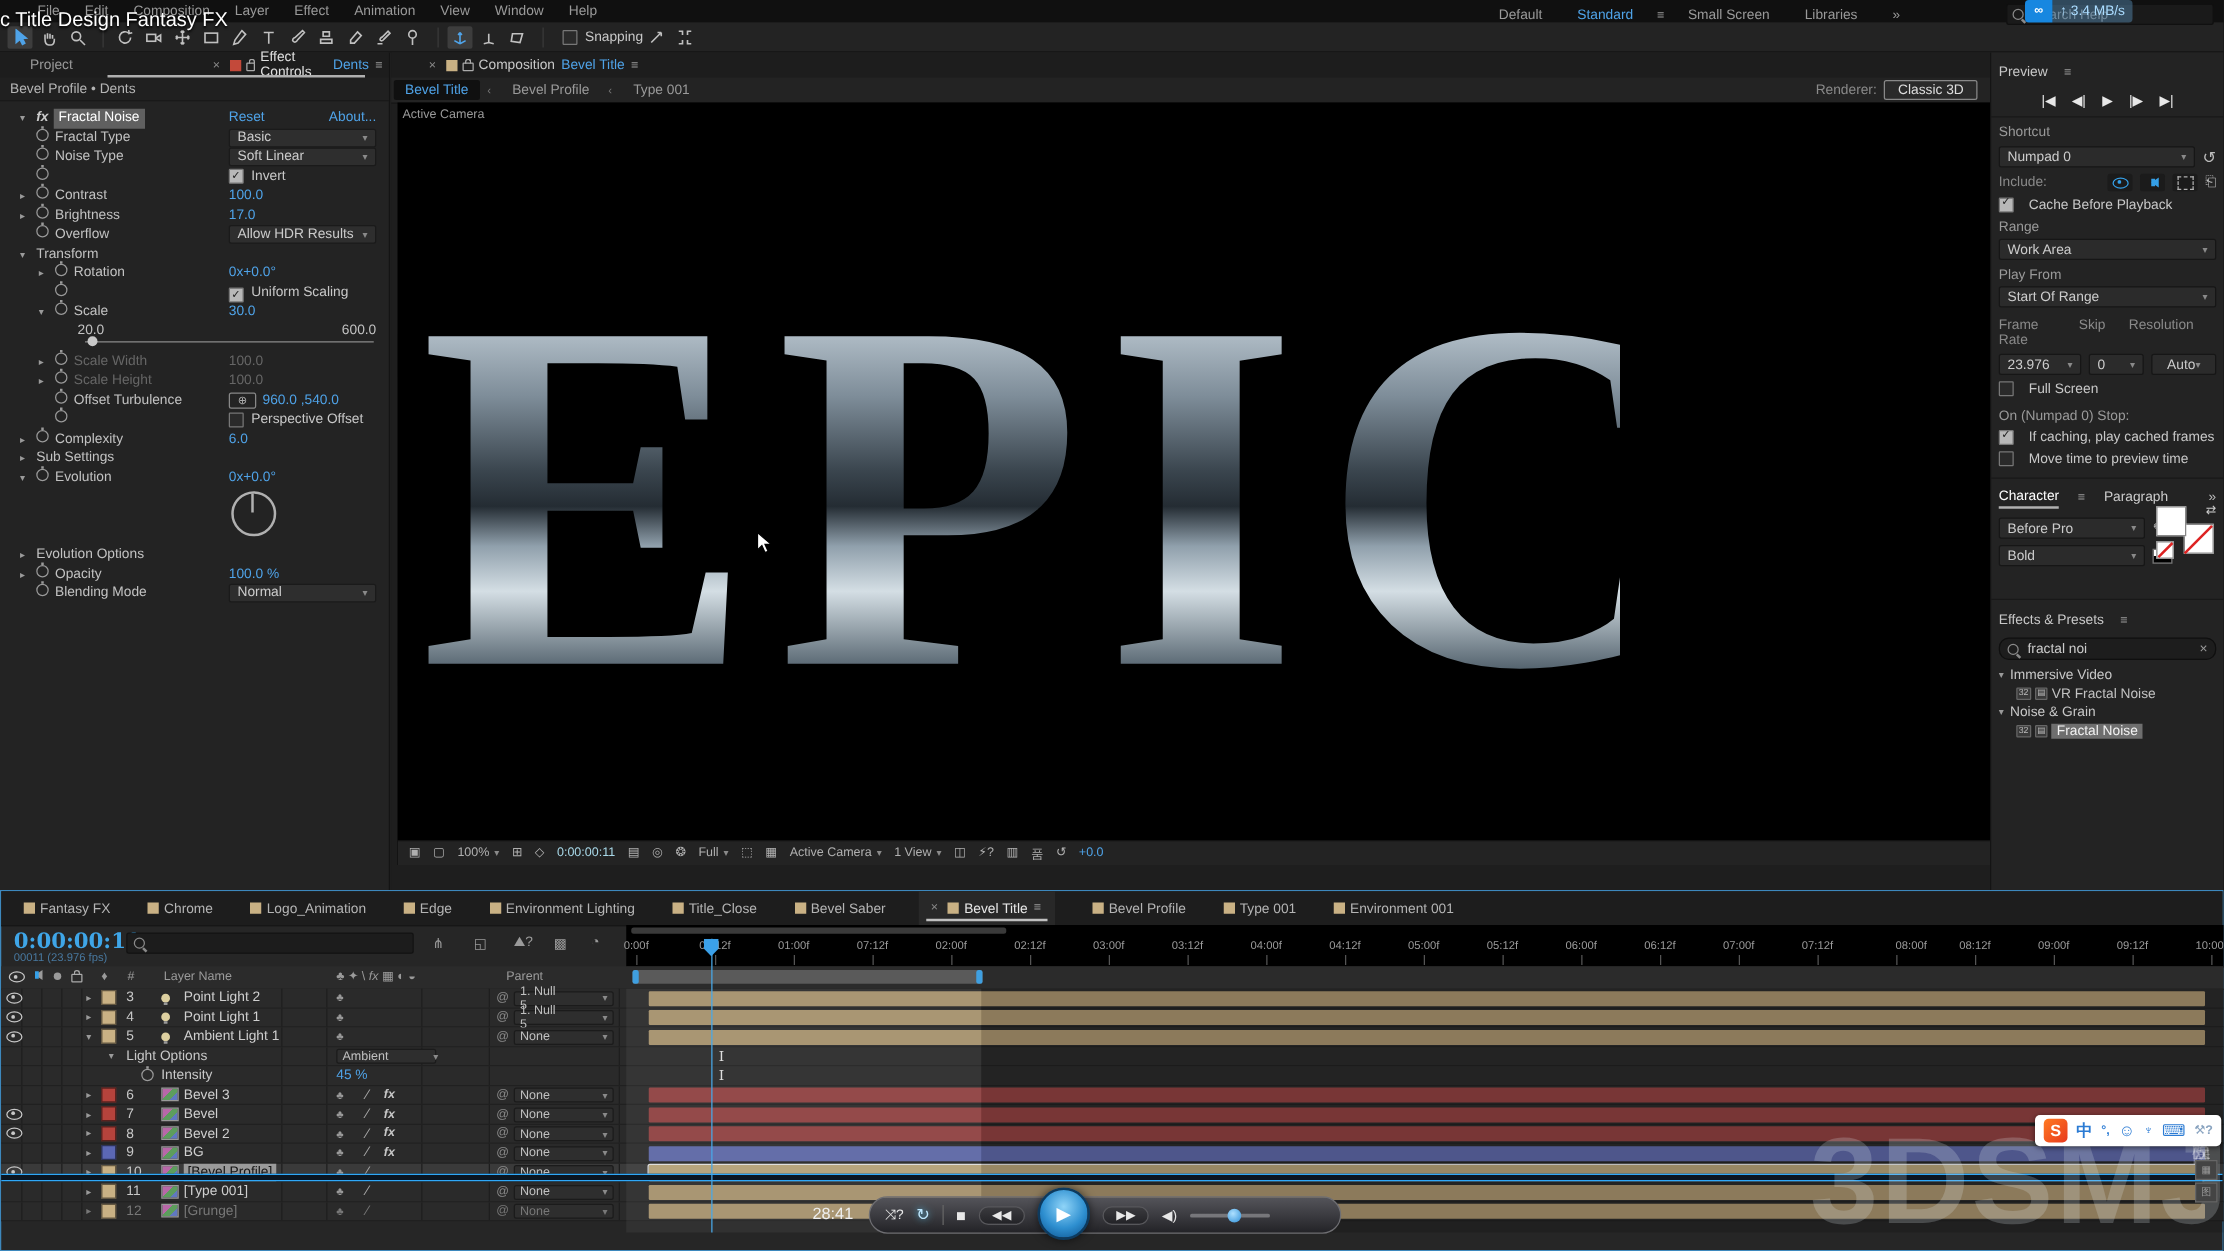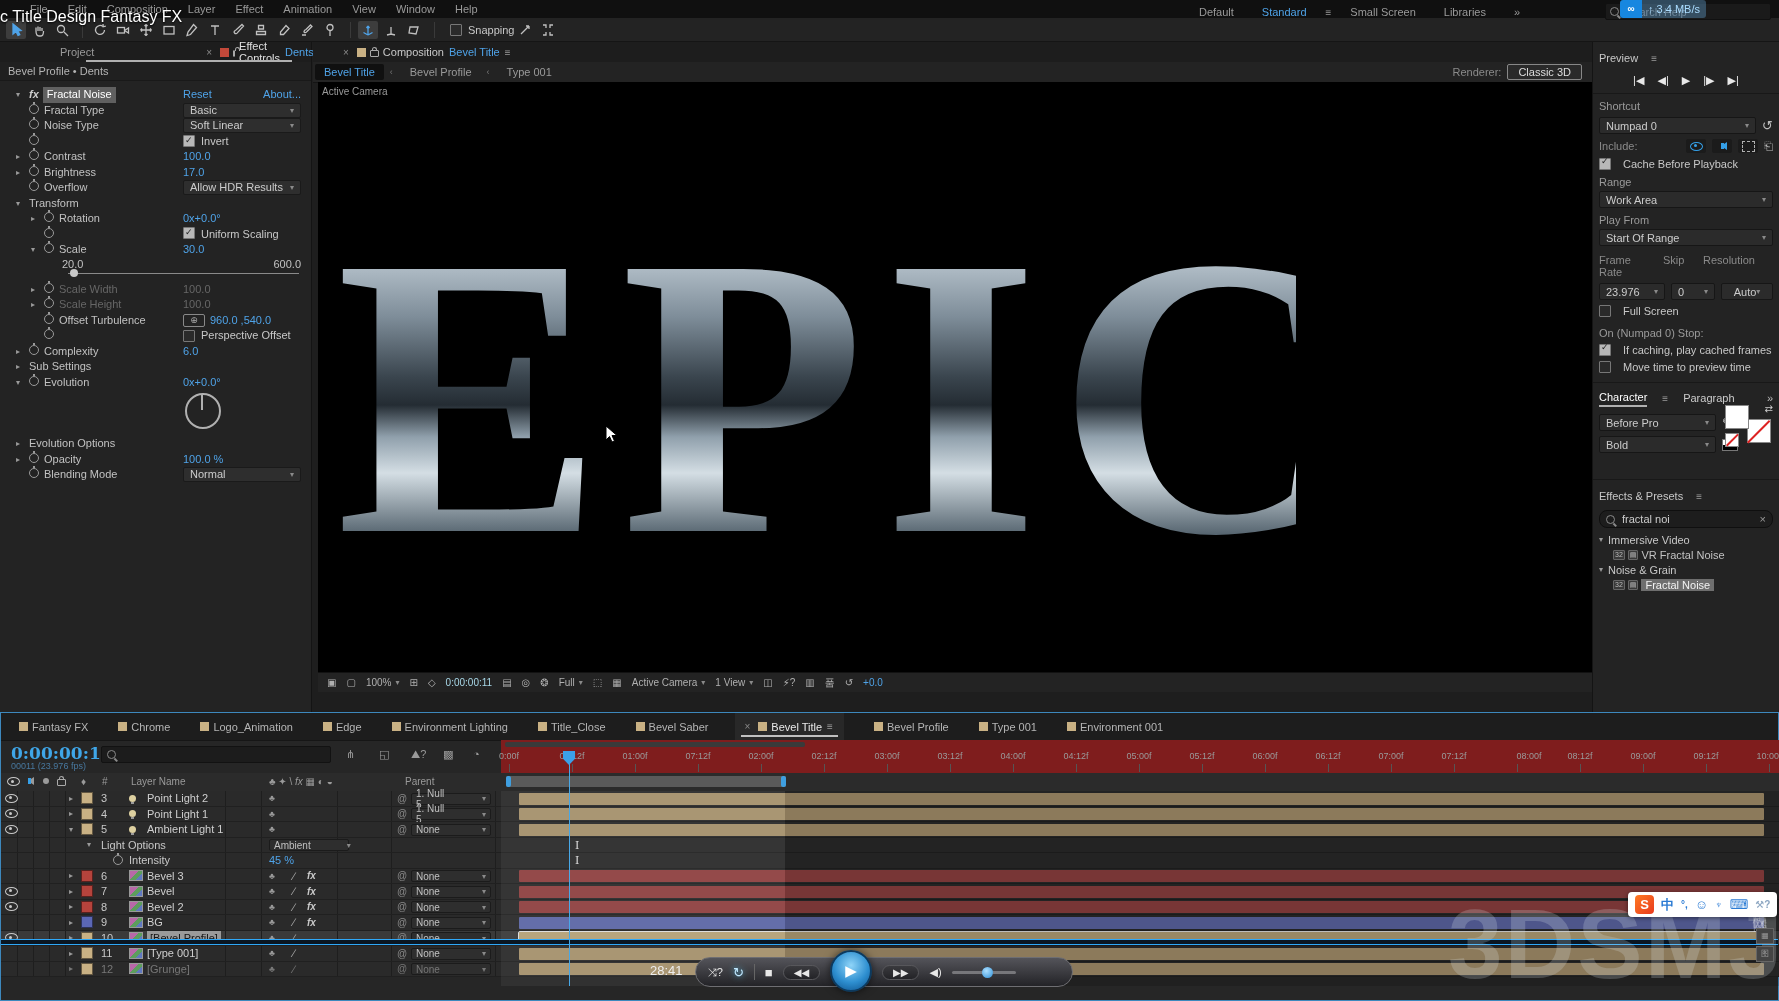--- a/index.html
+++ b/index.html
@@ -123,21 +123,21 @@
   #timeline{position:absolute;left:0;top:712px;width:1779px;height:289px;background:#262626;border:1px solid rgba(70,170,240,.75);box-sizing:border-box;}
   #tl-tabs{height:27px;display:flex;align-items:center;background:#1d1d1d;padding-left:14px;border-bottom:1px solid #161616;}
   .tl-tab{display:flex;align-items:center;margin-right:26px;color:#b5b5b5;position:relative;height:100%;}
   .tl-tab.active{background:#282828;padding:0 6px;color:#e8e8e8;}
   .tl-tab.active:after{content:"";position:absolute;left:6px;right:6px;bottom:3px;height:2px;background:#c0c0c0;}
   #tl-header{position:absolute;left:0;top:27px;width:500px;height:33px;}
   #tl-timecode{position:absolute;left:10px;top:3px;font-size:17px;font-weight:bold;color:#3fa6e8;font-family:"DejaVu Serif","Liberation Serif",serif;}
   #tl-timecode-sub{position:absolute;left:10px;top:21px;font-size:9px;color:#48789f;}
   #tl-search{position:absolute;left:100px;top:6px;width:230px;height:17px;background:#1c1c1c;border:1px solid #121212;border-radius:2px;display:flex;align-items:center;padding:0 5px;box-sizing:border-box;}
   .hd-ic{position:absolute;top:8px;color:#9a9a9a;font-size:11px;}
-  #ruler{position:absolute;left:500px;top:27px;width:1279px;height:33px;background:#7f1d1d;border-bottom:1px solid #1a1a1a;}
+  #ruler{position:absolute;left:500px;top:27px;width:1279px;height:33px;background:#000000;border-bottom:1px solid #1a1a1a;}
   #ruler .nav{position:absolute;left:4px;top:2px;width:300px;height:5px;background:#3a3a3a;border-radius:2px;}
   .rl{position:absolute;top:11px;transform:translateX(-50%);font-size:9px;color:#9a9a9a;white-space:nowrap;}
   .rt{position:absolute;top:24px;width:1px;height:8px;background:#555;}
   #colrow{position:absolute;left:0;top:60px;width:1779px;height:18px;background:#2b2b2b;border-bottom:1px solid #1c1c1c;font-size:10px;color:#9a9a9a;}
   #workarea{position:absolute;left:505px;top:3px;width:280px;height:11px;background:#5a5a5a;border-radius:2px;}
   #workarea:before,#workarea:after{content:"";position:absolute;top:0;width:5px;height:11px;background:#3f9fe0;border-radius:2px;}
   #workarea:before{left:0;} #workarea:after{right:0;}
   #tl-rows{position:absolute;left:0;top:78px;width:1779px;height:195px;}
   .tl-row{position:relative;height:15.5px;border-bottom:1px solid #202020;background:#2a2a2a;box-sizing:border-box;}
   .tl-row.selected{background:#3a3a3a;}
@@ -319,21 +319,21 @@
       <span class="ws">Libraries</span>
       <span class="ws">»</span>
     </div>
   <div id="search-help">
     <span class="ic-mag"></span>
     <input placeholder="Search Help" style="">
   </div>
 
   <div id="left-panel">
     <div class="ptabs">
-      <span style="padding:0 16px 0 24px;color:#9a9a9a;margin-left:36px;">Project</span>
+      <span style="padding:0 16px 0 24px;color:#9a9a9a;">Project</span>
       <span class="closex" style="margin-left:96px;">×</span>
       <span class="swatch" style="background:#c3493a;"></span>
       <span class="ic-lock"></span>
       <span style="color:#e0e0e0;">Effect Controls</span>
       <span class="blue" style="margin-left:5px;">Dents</span>
       <span class="menu-ham">≡</span>
       <span id="ec-underline"></span>
     </div>
     <div id="ec-crumb">Bevel Profile • Dents</div>
     <div id="ec-rows">
@@ -399,21 +399,21 @@
         <div class="ec-row" style="padding-left: 31px;">
           <span class="ec-arrow">▸</span>
           <span class="ec-sw"><span class="ic-stopwatch"></span></span>
           <span class="ec-label">Rotation</span>
           <span class="ec-val blue">0x+0.0°</span>
         </div>
         <div class="ec-row" style="padding-left: 31px;">
           <span class="ec-arrow"></span>
           <span class="ec-sw"><span class="ic-stopwatch"></span></span>
           <span class="ec-label"></span>
-          <span class="ec-val" style="display: flex; align-items: flex-start;">
+          <span class="ec-val" style="display: flex; align-items: flex-end;">
             <span class="chk on"></span>
             <span>Uniform Scaling</span>
           </span>
         </div>
         <div class="ec-row" style="padding-left: 31px;">
           <span class="ec-arrow">▾</span>
           <span class="ec-sw"><span class="ic-stopwatch"></span></span>
           <span class="ec-label">Scale</span>
           <span class="ec-val blue">30.0</span>
         </div>

